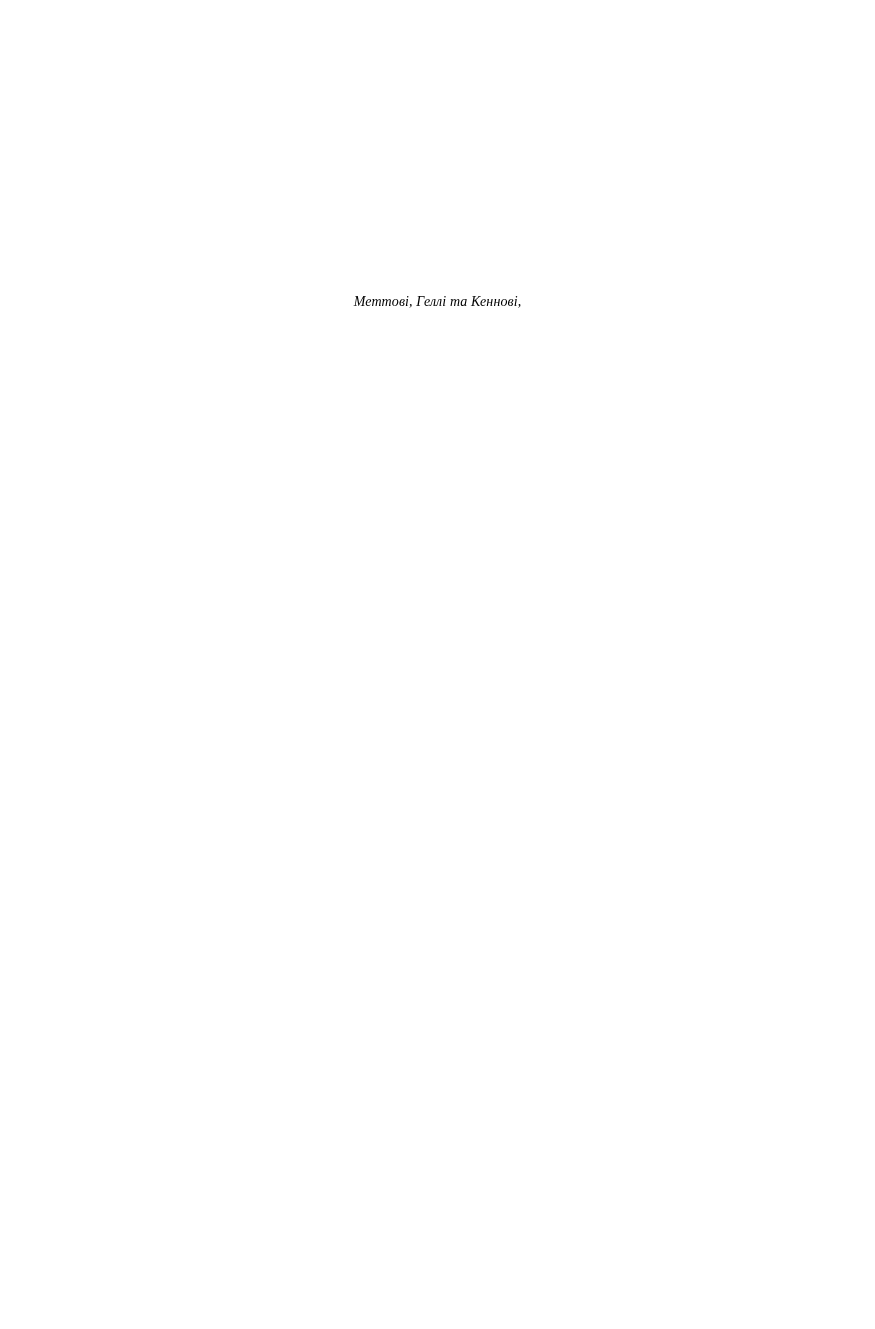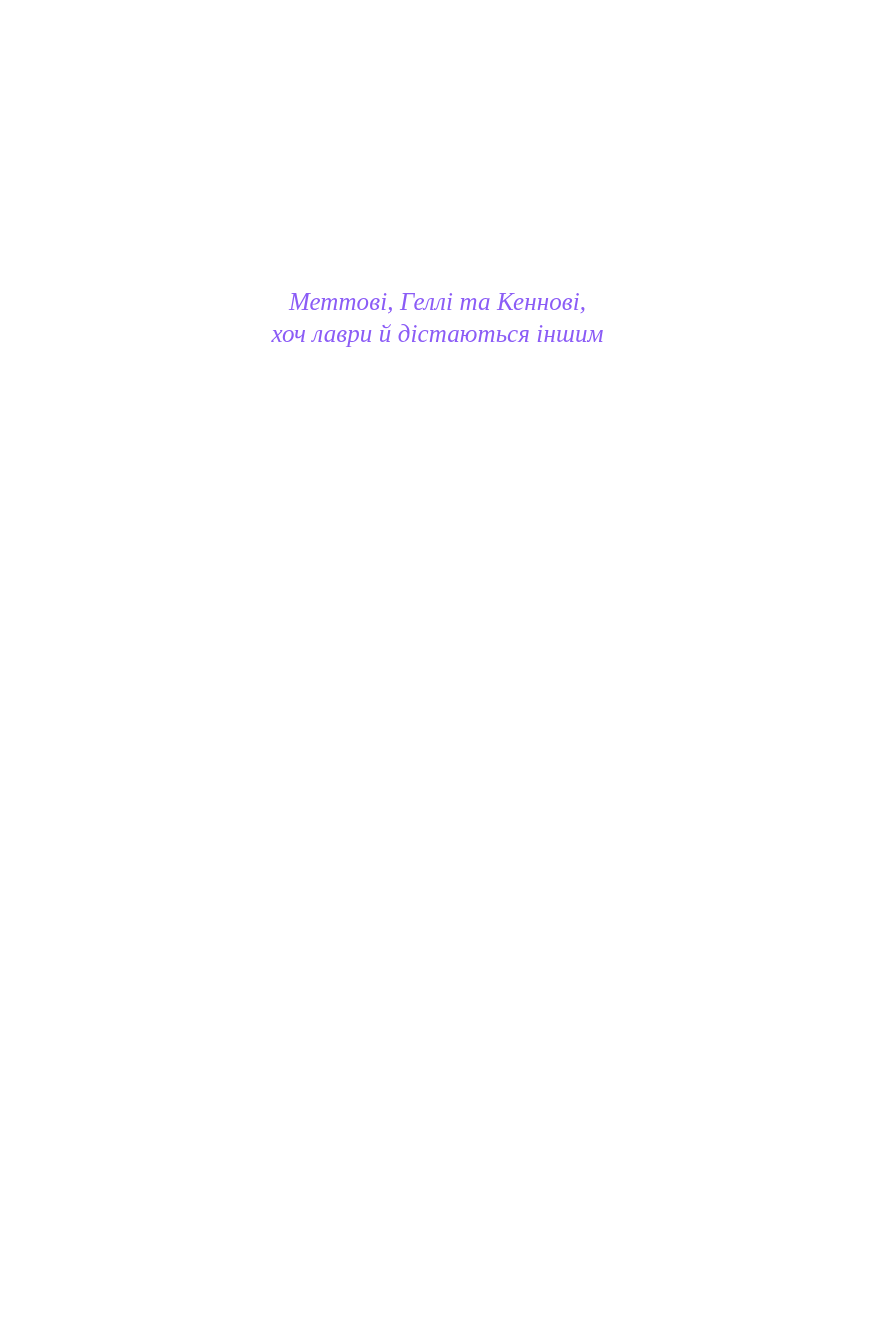--- a/index.html
+++ b/index.html
@@ -23,28 +23,27 @@
   .dedication {
     position: absolute;
     left: 0;
     right: 0;
     top: 286px;
     text-align: center;
   }
   .dedication-line {
     font-family: "Liberation Serif", serif;
     font-style: italic;
-    font-size: 25px;
+    font-size: 14px;
     line-height: 31.5px;
     letter-spacing: 0.1px;
-    color: #8b5cf6;
+    color: #000000;
     white-space: pre;
   }
 </style>
 </head>
 <body>
 
 <div class="page">
   <div class="dedication">
     <div class="dedication-line">Меттові, Геллі та Кеннові,</div>
-    <div class="dedication-line">хоч лаври й дістаються іншим</div>
   </div>
 </div>
 
 </body></html>

